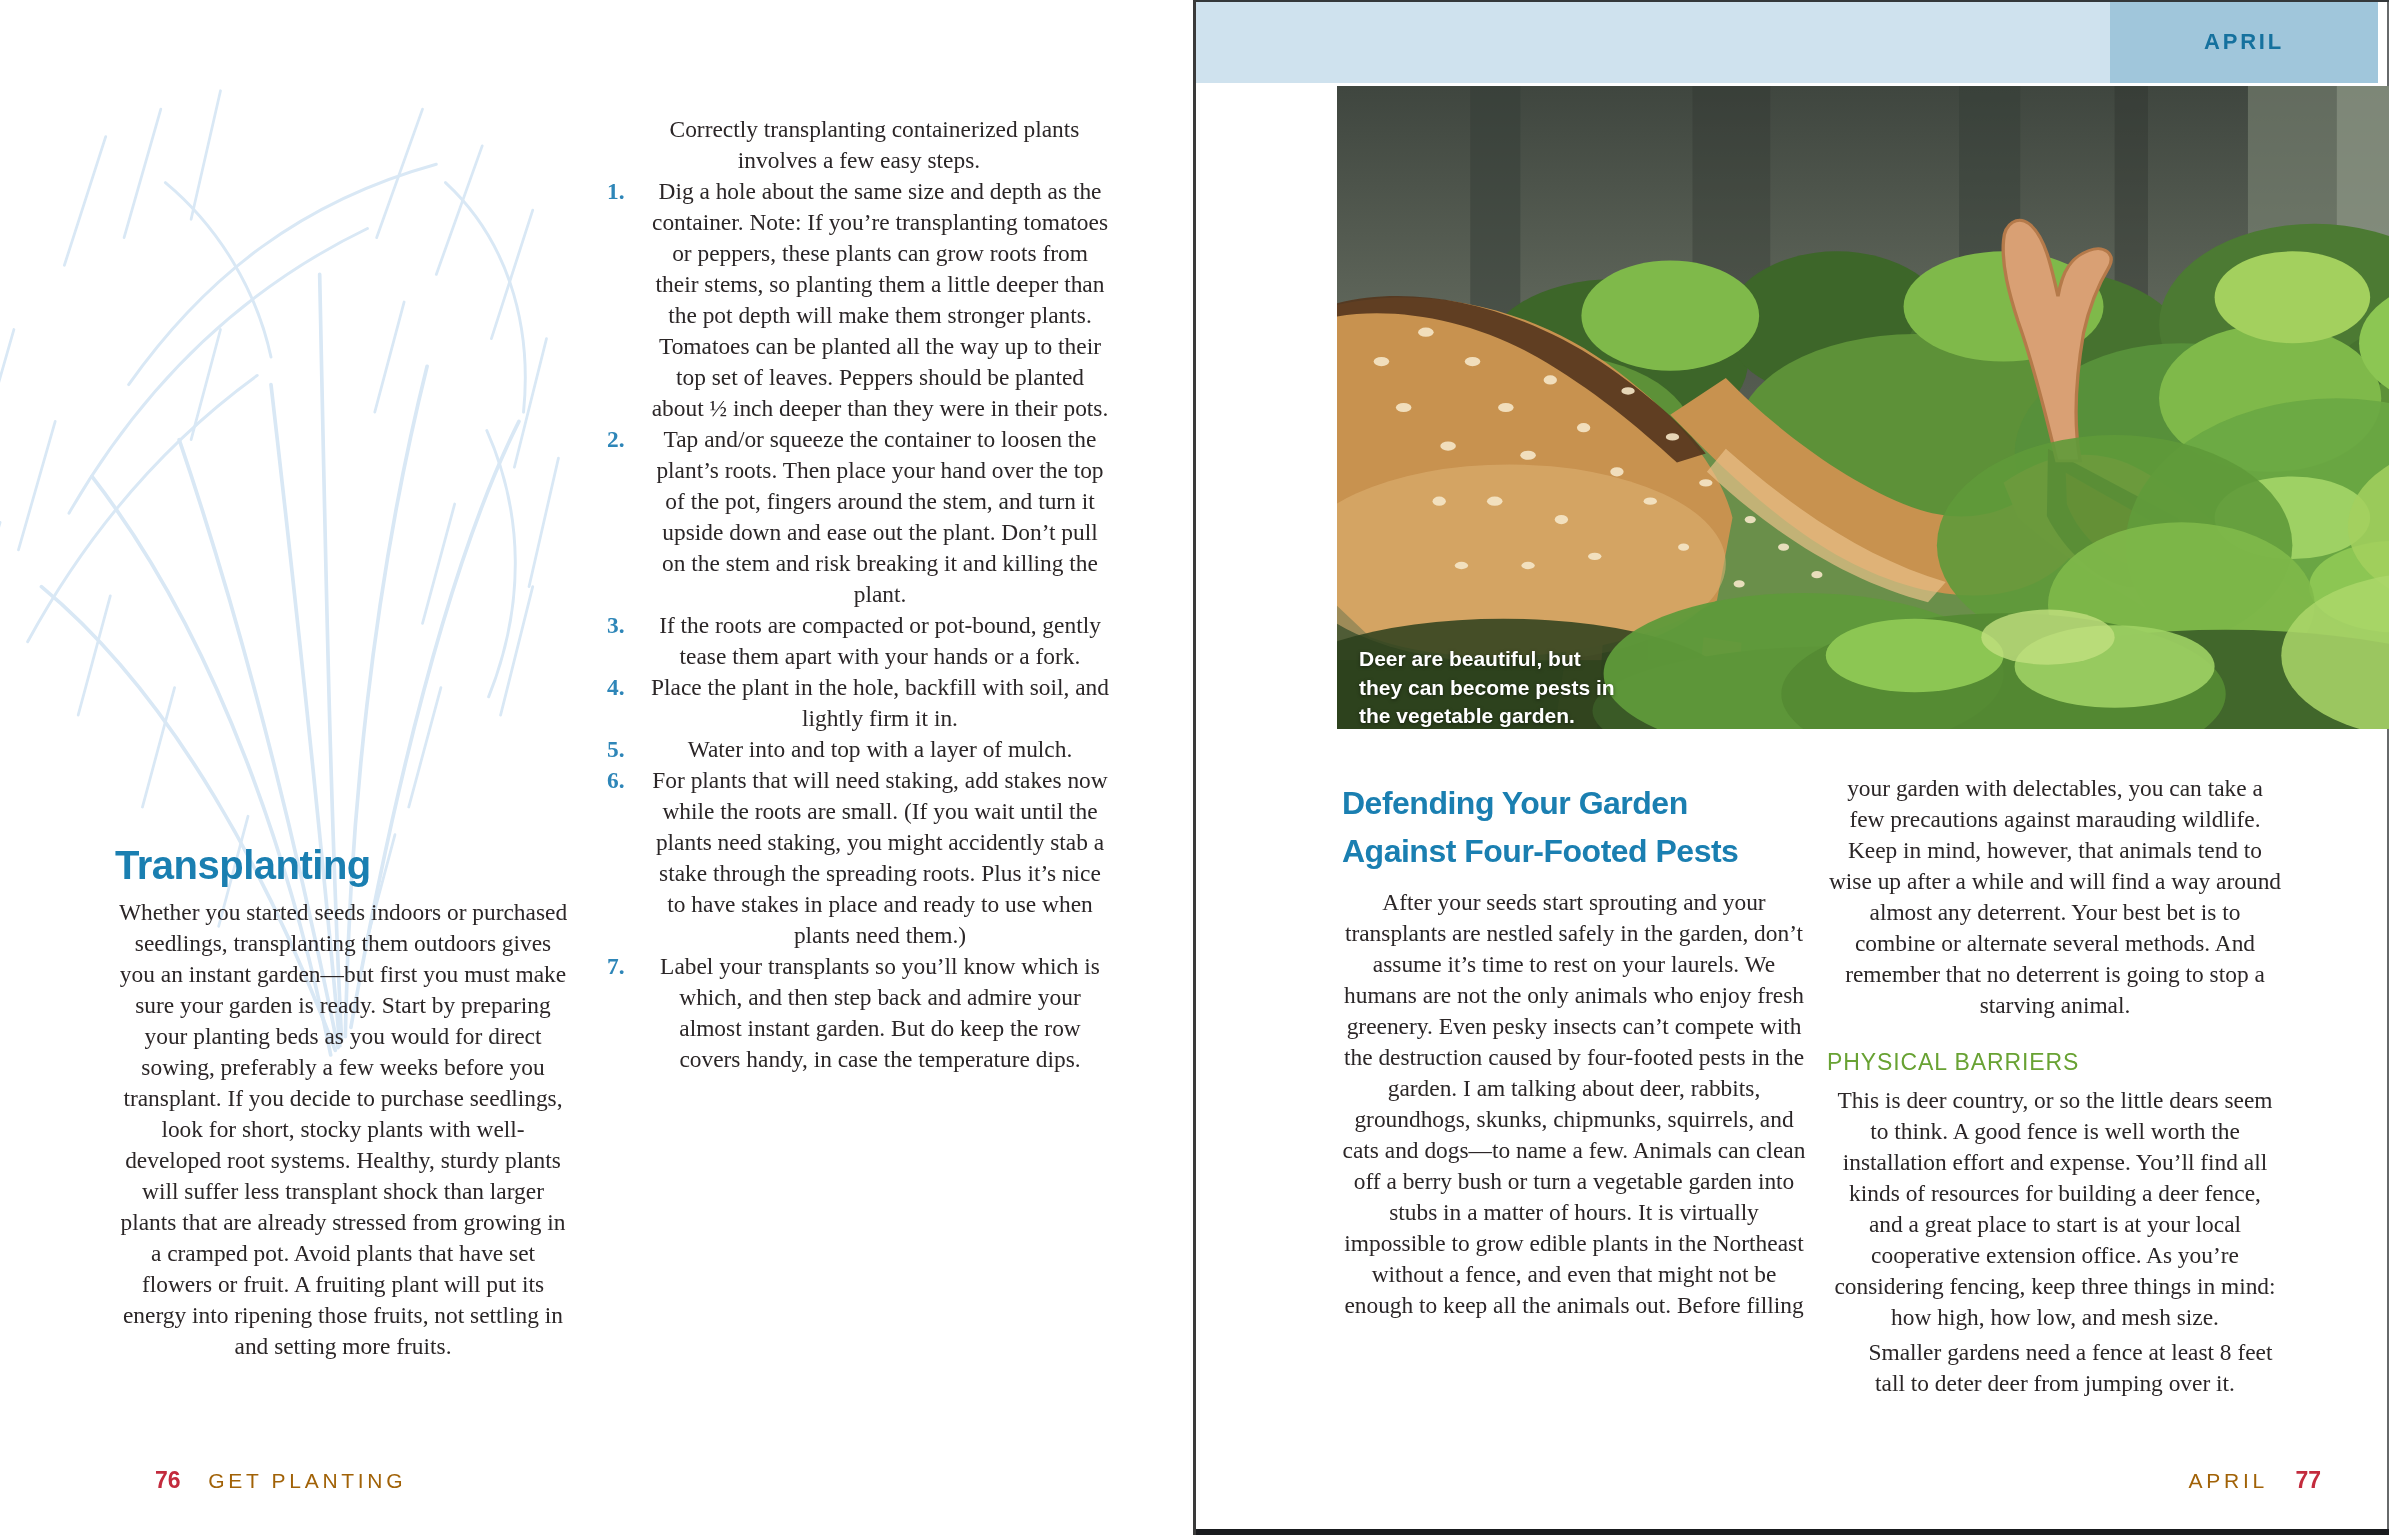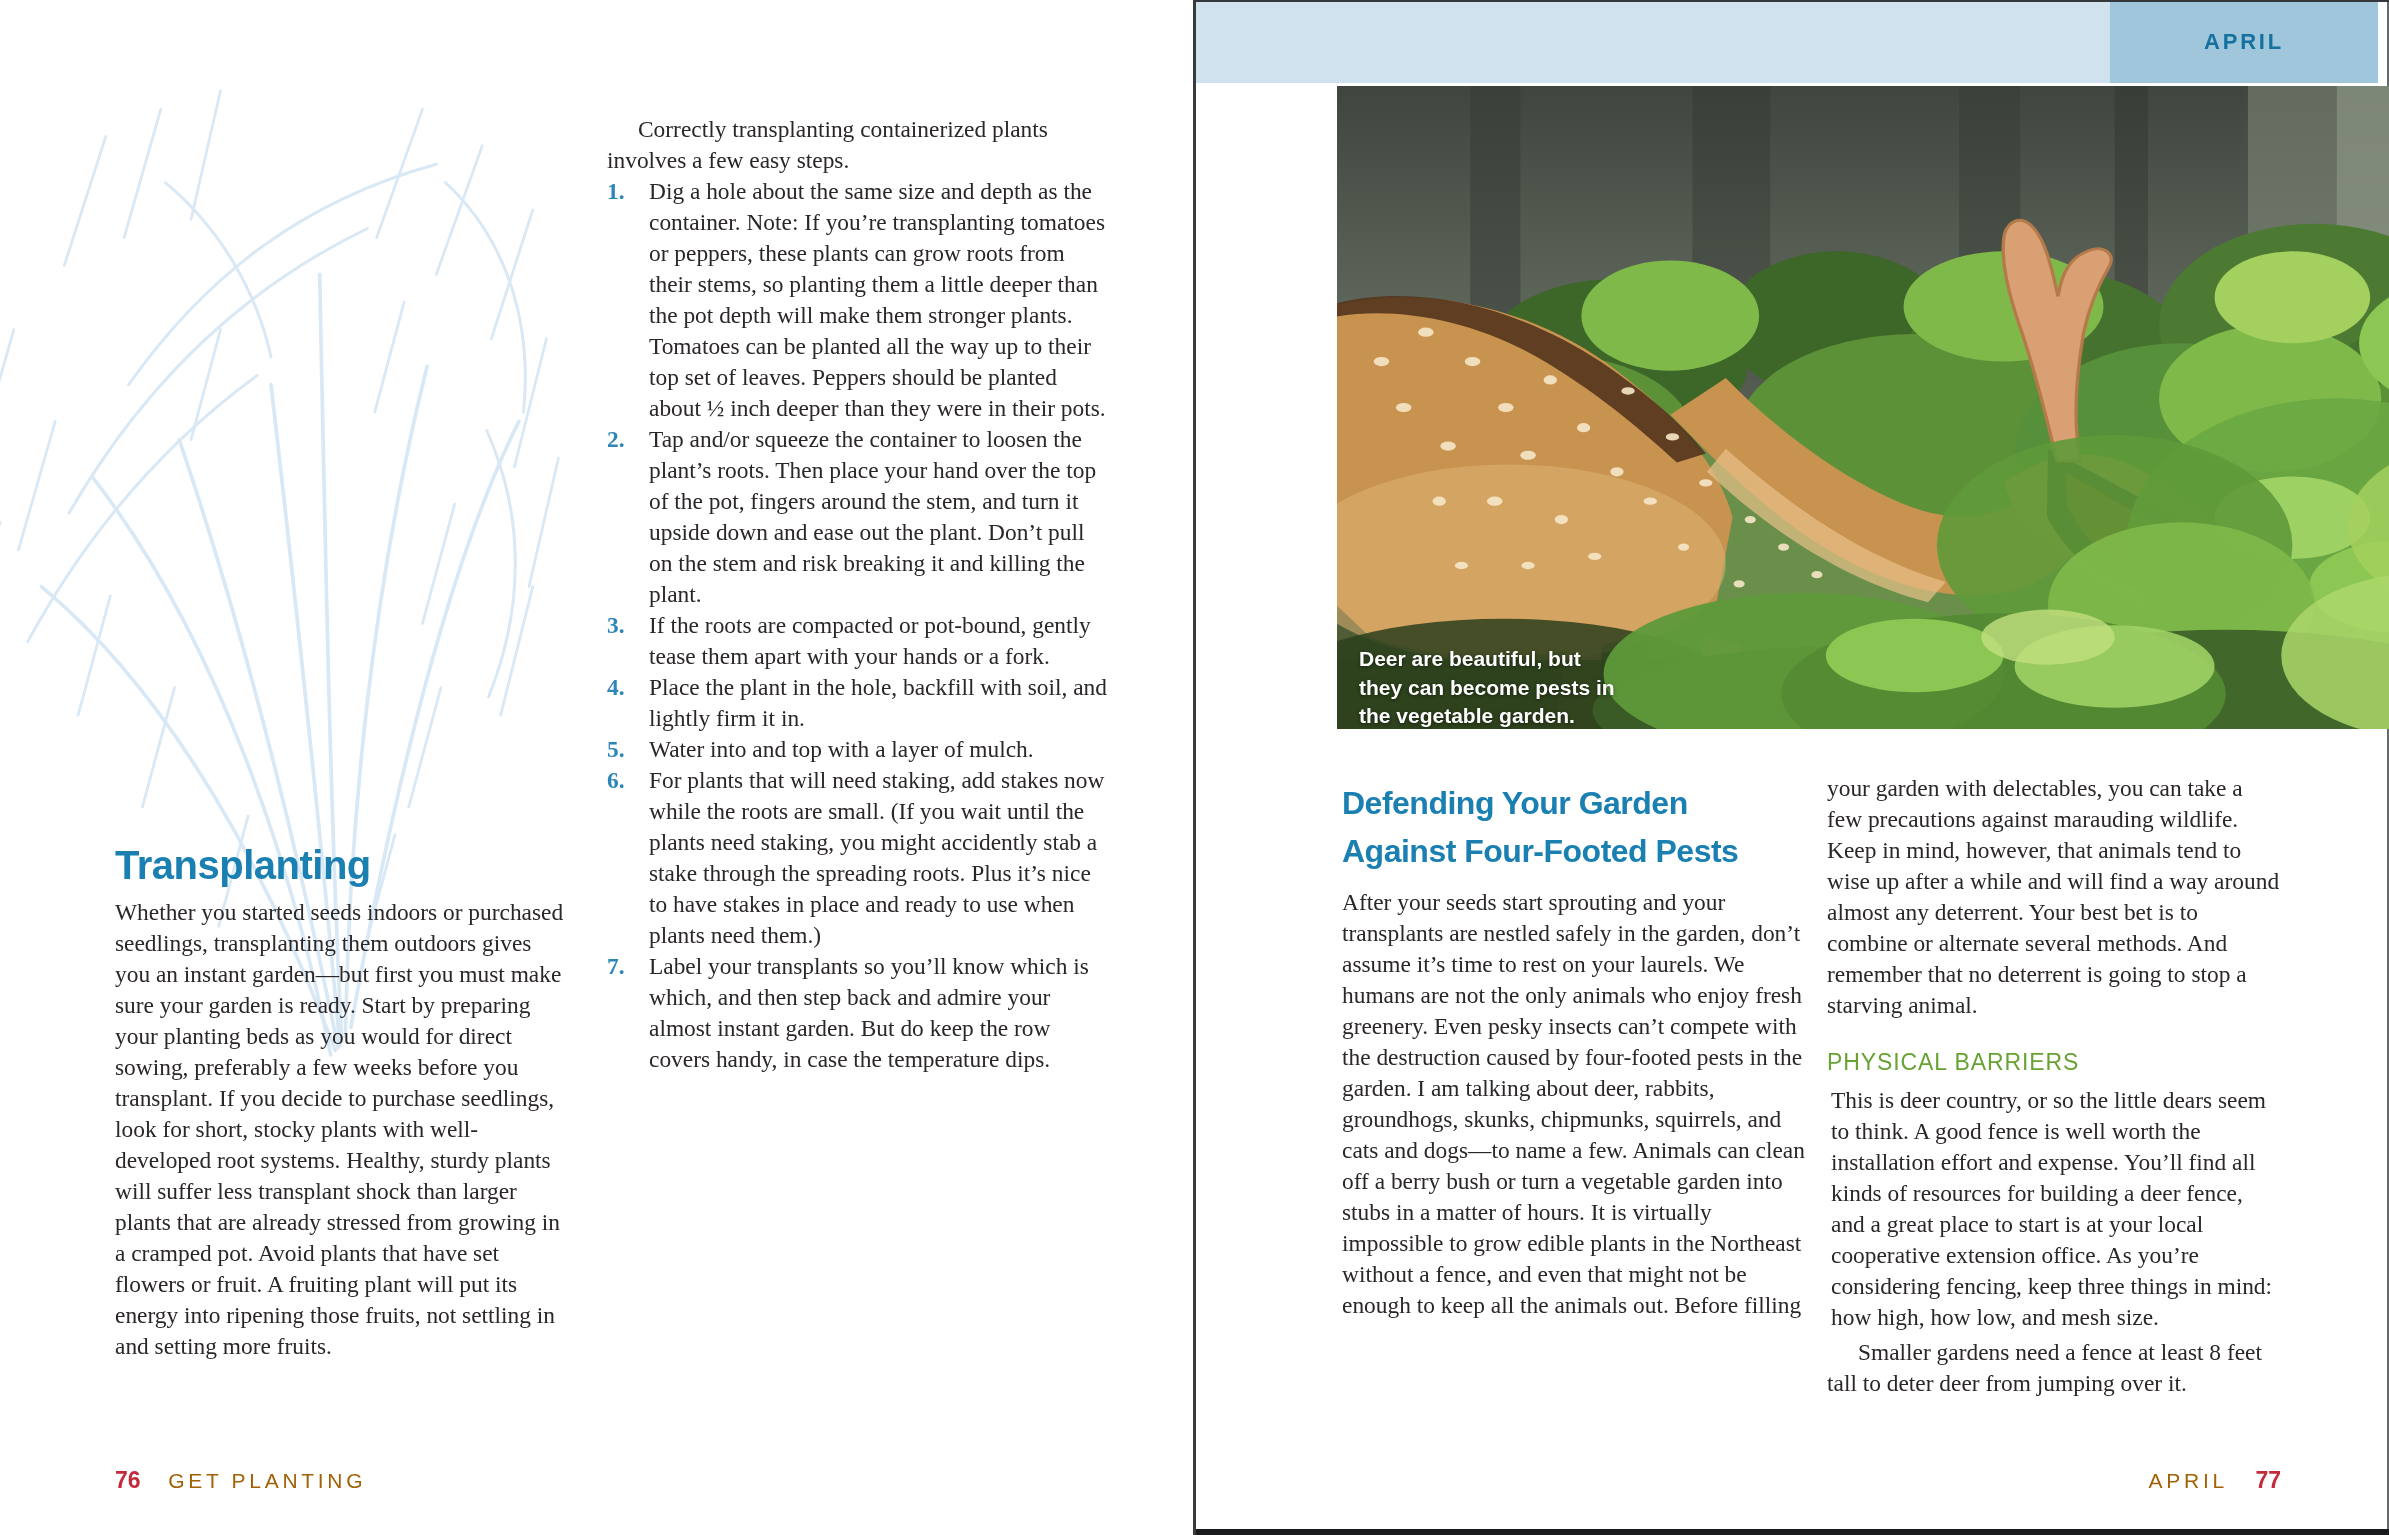--- a/index.html
+++ b/index.html
@@ -4,35 +4,35 @@
 <style>
   html,body{margin:0;padding:0;background:#ffffff;}
   .canvas{
     position:relative;width:2389px;height:1536px;background:#ffffff;
     overflow:hidden;font-family:"Liberation Sans",sans-serif;color:#2b2627;
   }
   
   .body-text{
     font-family:"Liberation Serif","DejaVu Serif",serif;
     font-size:23.4px;line-height:31px;color:#2b2627;
-    text-align:left;
+    text-align:center;
   }
   .indent-first{text-indent:31px;}
   h2.sec{
     margin:0;font-family:"Liberation Sans",sans-serif;font-weight:700;
     color:#1a7fb1;letter-spacing:-0.5px;
   }
   
   .sketch{position:absolute;left:-55px;top:26px;width:652px;height:1057px;pointer-events:none;}
   .col1{position:absolute;left:115px;top:842px;width:456px;}
   .col1 h2.sec{font-size:40px;line-height:46px;margin-bottom:9.2px;}
   .col2{position:absolute;left:607px;top:114px;width:504px;}
   .step{position:relative;padding-left:42px;margin:0;}
   .step-num{position:absolute;left:0;top:0;font-weight:700;color:#2e86b8;}
-  .footer{position:absolute;top:1467px;display:flex;align-items:baseline;}
+  .footer{position:absolute;top:1467px;display:flex;align-items:baseline;margin-left:40px;}
   .footer-left{left:115px;}
   .footer-right{left:1827px;width:454px;justify-content:flex-end;}
   .pagenum{font-weight:700;font-size:23px;color:#c32b3d;}
   .runhead{font-size:21px;letter-spacing:3.7px;color:#a16207;}
   .footer-left .runhead{margin-left:27.6px;}
   .footer-right .pagenum{margin-left:27.6px;}
   
   .spine{position:absolute;left:1193px;top:0;width:2.8px;height:1536px;background:#3a3a3a;}
   .edge-top{position:absolute;left:1196px;top:0;width:1194px;height:1.8px;background:#34383a;}
   .edge-right{position:absolute;left:2387px;top:1.8px;width:2.8px;height:1534px;background:#34383a;opacity:.75;}

